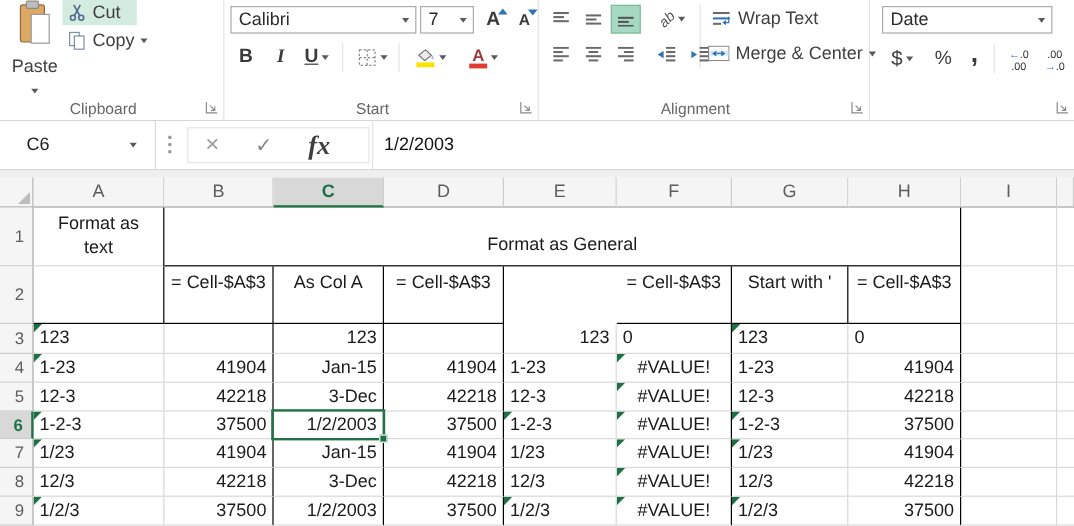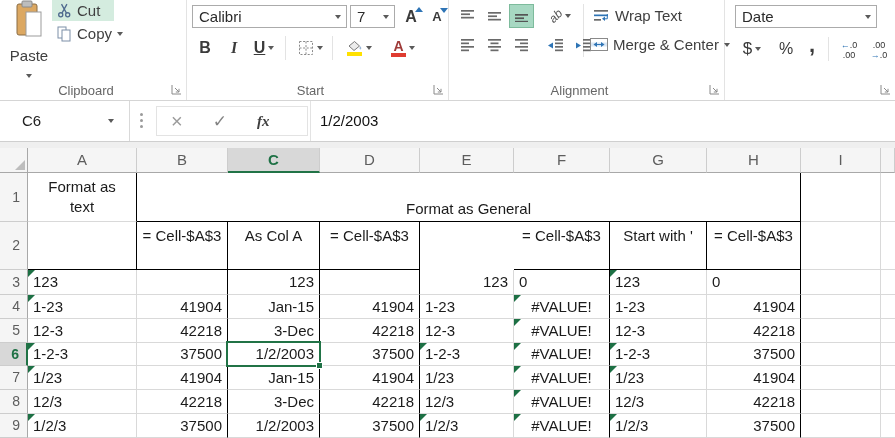--- a/index.html
+++ b/index.html
@@ -33,36 +33,36 @@
   
   .fbar{position:absolute;top:101px;left:0;width:895px;height:41px;background:#fff;border-bottom:1px solid #cfcfcf;box-sizing:border-box}
   .namebox{position:absolute;left:0;top:0;width:130px;height:40px;border-right:1px solid #d9d9d9;box-sizing:border-box;font-size:15px;color:#222}
   .namebox span{position:absolute;left:22px;top:11px}
   .namebox .car{position:absolute;left:108px;top:18px}
   .fdots{position:absolute;left:140px;top:12px;width:4px}
   .fdots div{width:3px;height:3px;border-radius:50%;background:#9a9a9a;margin-bottom:3px}
   .fbtns{position:absolute;left:156px;top:5px;width:152px;height:30px;border:1px solid #e3e3e3;box-sizing:border-box;display:flex;align-items:center}
   .fx-x{font-size:20px;color:#9b9b9b;margin-left:14px}
   .fx-c{font-size:17px;color:#848484;margin-left:30px}
-  .fx-f{font-size:15px;color:#3f3f3f;margin-left:30px;font-family:"Liberation Serif",serif;font-style:italic;font-weight:bold}
+  .fx-f{font-size:22px;color:#3f3f3f;margin-left:30px;font-family:"Liberation Serif",serif;font-style:italic;font-weight:bold}
   .fsep{position:absolute;left:310px;top:0;width:1px;height:40px;background:#e3e3e3}
   .fvalue{position:absolute;left:320px;top:11px;font-size:15px;color:#111}
   .gapstrip{position:absolute;top:142px;left:0;width:895px;height:6px;background:#efefef}
   
   #grid{position:absolute;inset:0;width:895px;height:438px;pointer-events:none}
   #grid>div{pointer-events:auto}
   .corner{position:absolute;background:#f5f5f5;border-right:1px solid #a8a8a8;border-bottom:1px solid #a8a8a8;box-sizing:border-box}
   .corner::after{content:"";position:absolute;right:2px;bottom:2px;width:0;height:0;border-bottom:10px solid #bdbdbd;border-left:10px solid transparent}
   .ch{position:absolute;background:#f5f5f5;border-right:1px solid #cdcdcd;border-bottom:1px solid #a8a8a8;box-sizing:border-box;font-size:15px;color:#5d5d5d;text-align:center;line-height:23px}
   .ch.sel{background:#d8d8d8;color:#1e7145;font-weight:bold;border-bottom:2px solid #217346}
   .rh{position:absolute;background:#f5f5f5;border-right:1px solid #a8a8a8;border-bottom:1px solid #cdcdcd;box-sizing:border-box;font-size:14px;color:#5d5d5d;text-align:right;padding-right:7px}
   .rh.sel{background:#d8d8d8;color:#1e7145;font-weight:bold;border-right:2px solid #217346}
   .c{position:absolute;box-sizing:border-box;font-size:15px;color:#1b1b1b;white-space:nowrap;overflow:hidden;padding:0 5px}
   .a1{white-space:normal;display:flex;align-items:center;justify-content:center;text-align:center;line-height:20px;padding:0 8px}
-  .merged{display:flex;align-items:flex-end;justify-content:center;padding-bottom:4px;line-height:16px}
+  .merged{display:flex;align-items:flex-end;justify-content:center;padding-bottom:9px;line-height:16px}
   .h2{white-space:normal;text-align:center;line-height:21px;padding-top:3px}
   .tri{position:absolute;top:0;left:0;width:0;height:0;border-top:7px solid #1d7044;border-right:7px solid transparent}
   .selbox{position:absolute;border:2px solid #217346;box-sizing:border-box;z-index:5;pointer-events:none}
   .handle{position:absolute;width:7px;height:7px;background:#1e7145;border:1px solid #fff;box-sizing:border-box;z-index:6}
 </style>
 </head>
 <body>
 
 <div class="ribbon">
 

